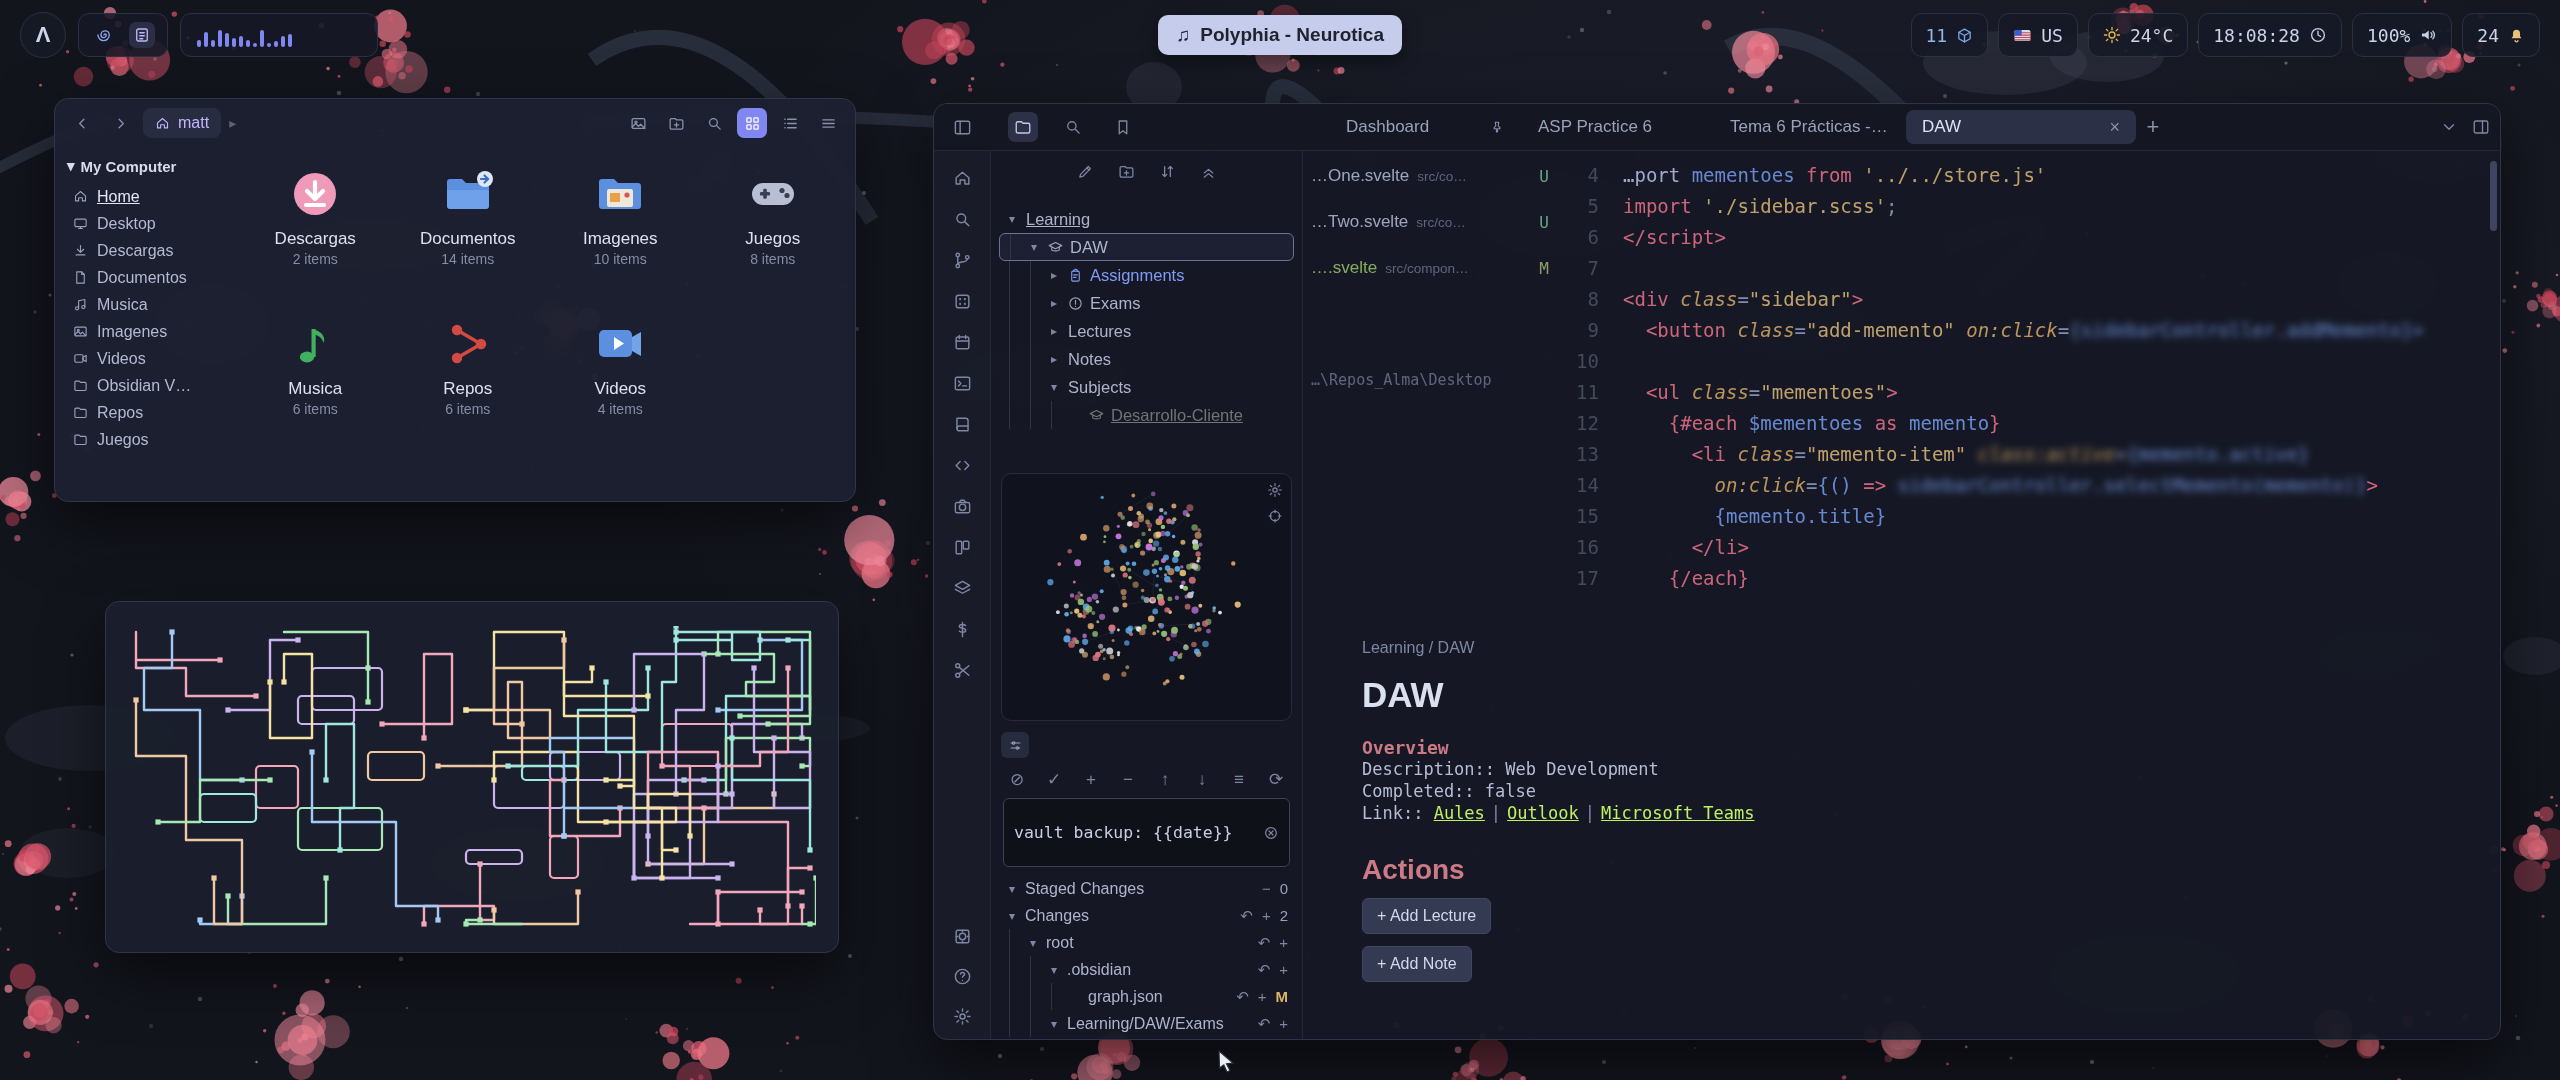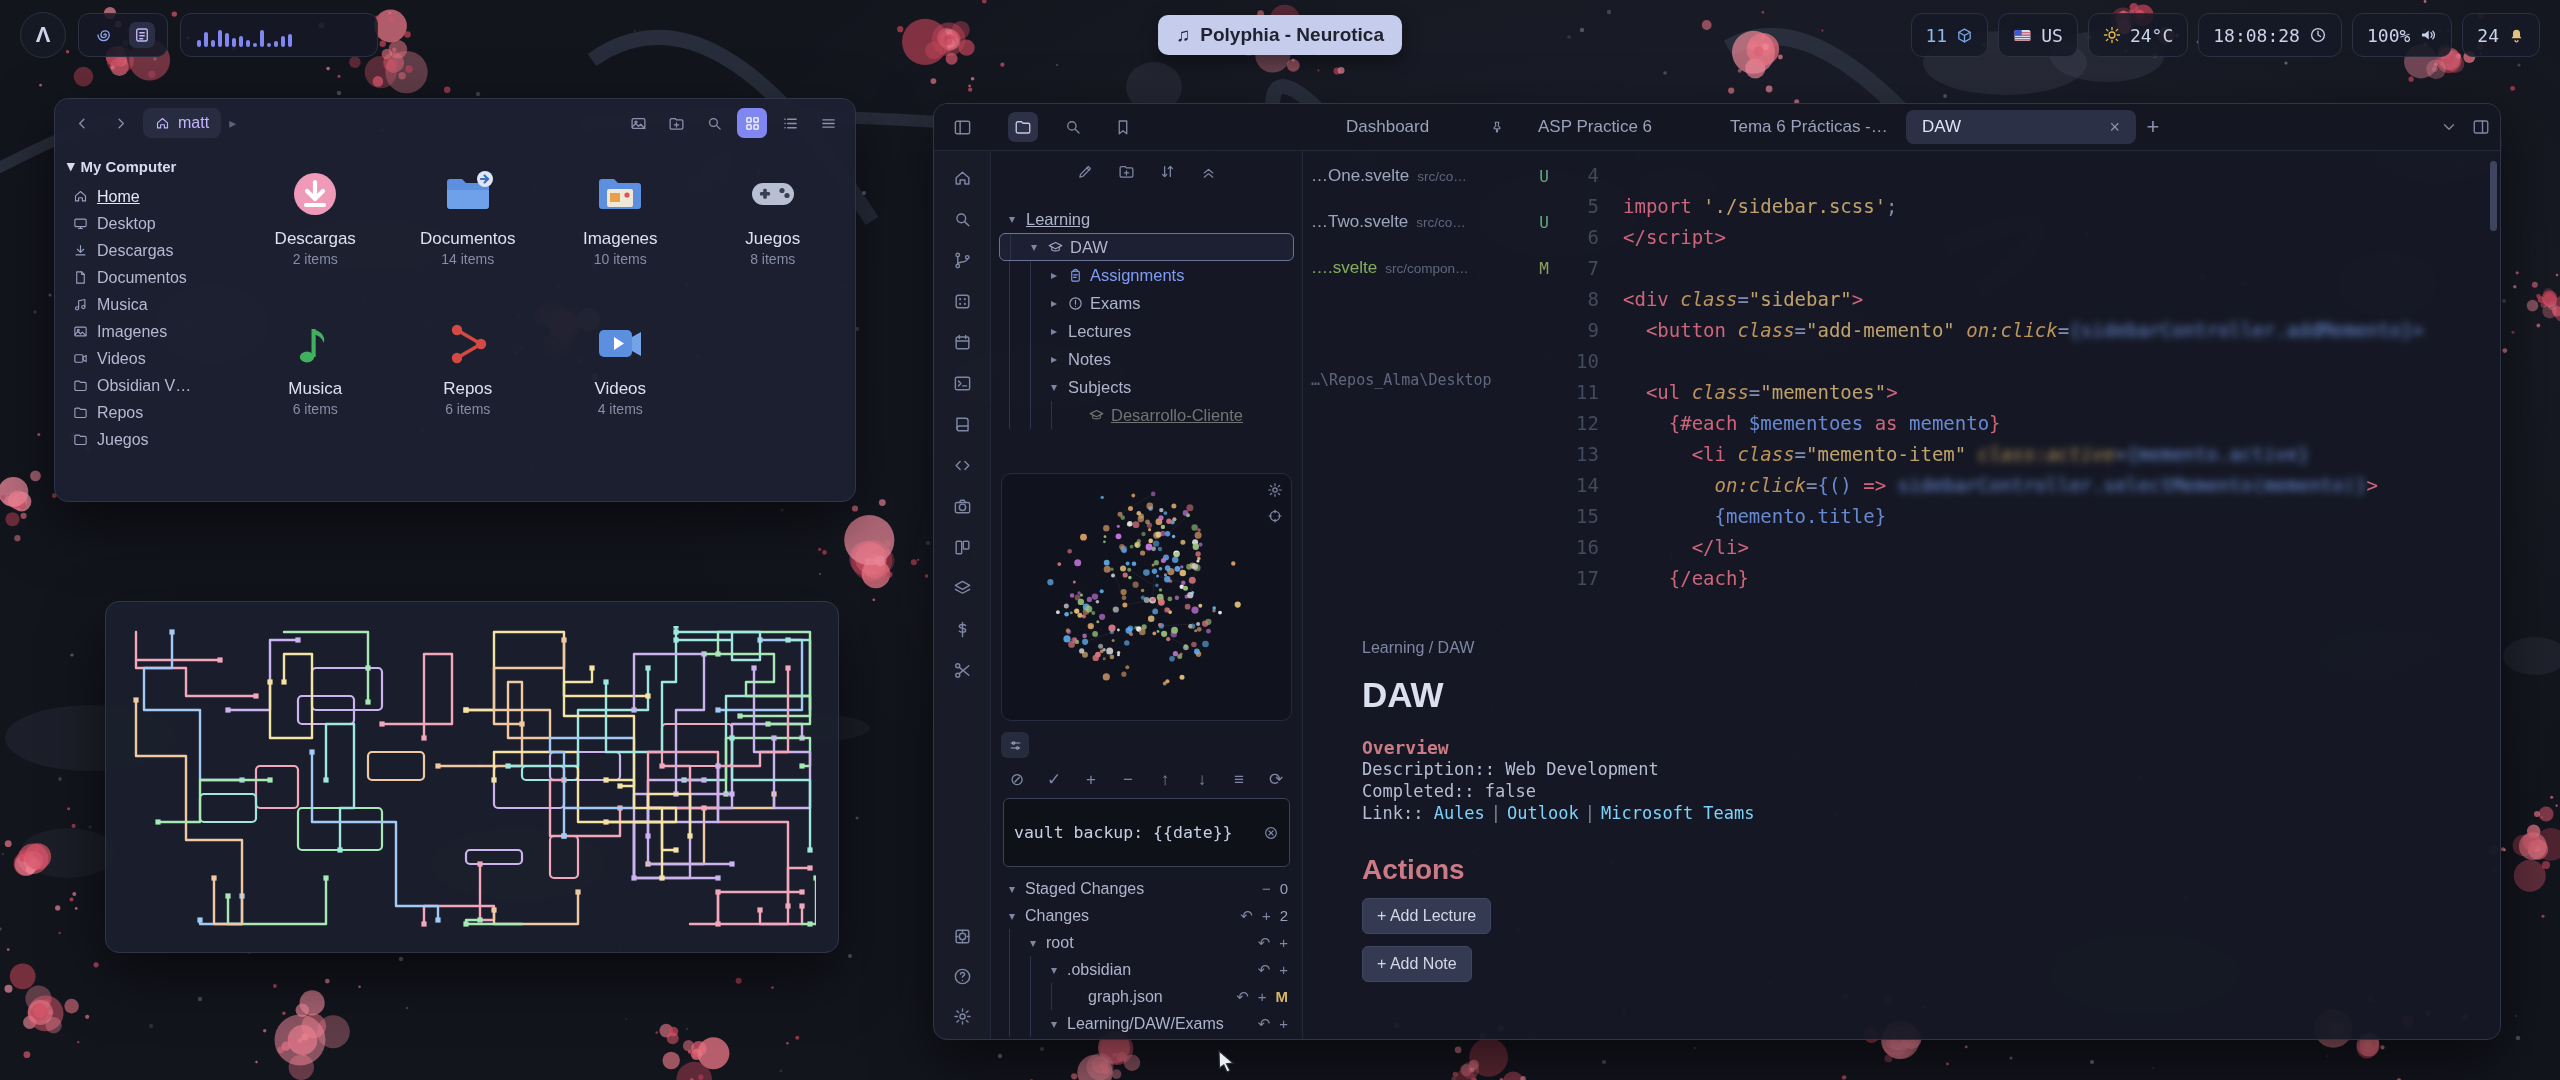--- a/index.html
+++ b/index.html
@@ -140,21 +140,21 @@
   .lt{white-space:pre}
   .tk-kw{color:#f7768e}.tk-tag{color:#f7768e}.tk-attr{color:#e0af68;font-style:italic}
   .tk-str{color:#e5c07b}.tk-var{color:#7aa2f7}.tk-pun{color:#9aa5ce}.tk-txt{color:#c0caf5}
   .bl{filter:blur(3.5px)}
   #note-layer{position:absolute;inset:0;padding:488px 60px 0 59px;box-sizing:border-box}
   .note-crumb{font-size:16px;color:#7e86a3;cursor:pointer}
   .note-title{font-size:35px;font-weight:bold;color:#dbe0f0;margin-top:18px}
   .note-h{font-size:18px;font-weight:bold;color:#cc7a85;margin-top:22px;font-family:"DejaVu Sans Mono",monospace}
   .note-field{font-family:"DejaVu Sans Mono",monospace;font-size:17px;color:#b6bdd4;line-height:22px}
   .note-field:first-of-type{margin-top:4px}
-  #note-links a{color:#7dd3fc;cursor:pointer}
+  #note-links a{color:#bef264;text-decoration:underline;cursor:pointer}
   #note-links .lsep{color:#7e86a3;padding:0 6px}
   .note-actions{font-size:28px;font-weight:bold;color:#cc7a85;margin-top:30px}
   .note-btn{display:block;margin-top:12px;background:#343a52;border:1px solid #3f4663;color:#d3d8ea;
             border-radius:6px;font-size:16px;padding:8px 14px;cursor:pointer;width:fit-content;
             font-family:"Liberation Sans",sans-serif}
   .obs-scroll{position:absolute;right:3px;top:10px;width:7px;height:70px;background:#3f455e;border-radius:4px}
   
   #cursor{position:absolute;left:1218px;top:1050px;z-index:99;pointer-events:none}
 </style>
 </head>
@@ -1922,20 +1922,21 @@
             <div class="vs-row mod">
               <span class="vname">….svelte</span>
               <span class="vpath">src/compon…</span>
               <span class="vst m">M</span>
             </div>
             <div class="vs-path">…\Repos_Alma\Desktop</div>
           </div>
         <div id="vs-code">
             <div class="cl">
               <span class="ln">4</span>
+              <span class="lt"><span class="tk-txt">…port </span><span class="tk-var">mementoes</span><span class="tk-kw"> from </span><span class="tk-str">'../../store.js'</span></span>
             </div>
             <div class="cl">
               <span class="ln">5</span>
               <span class="lt"><span class="tk-kw">import </span><span class="tk-str">'./sidebar.scss'</span><span class="tk-pun">;</span></span>
             </div>
             <div class="cl">
               <span class="ln">6</span>
               <span class="lt"><span class="tk-tag">&lt;/script&gt;</span></span>
             </div>
             <div class="cl">

